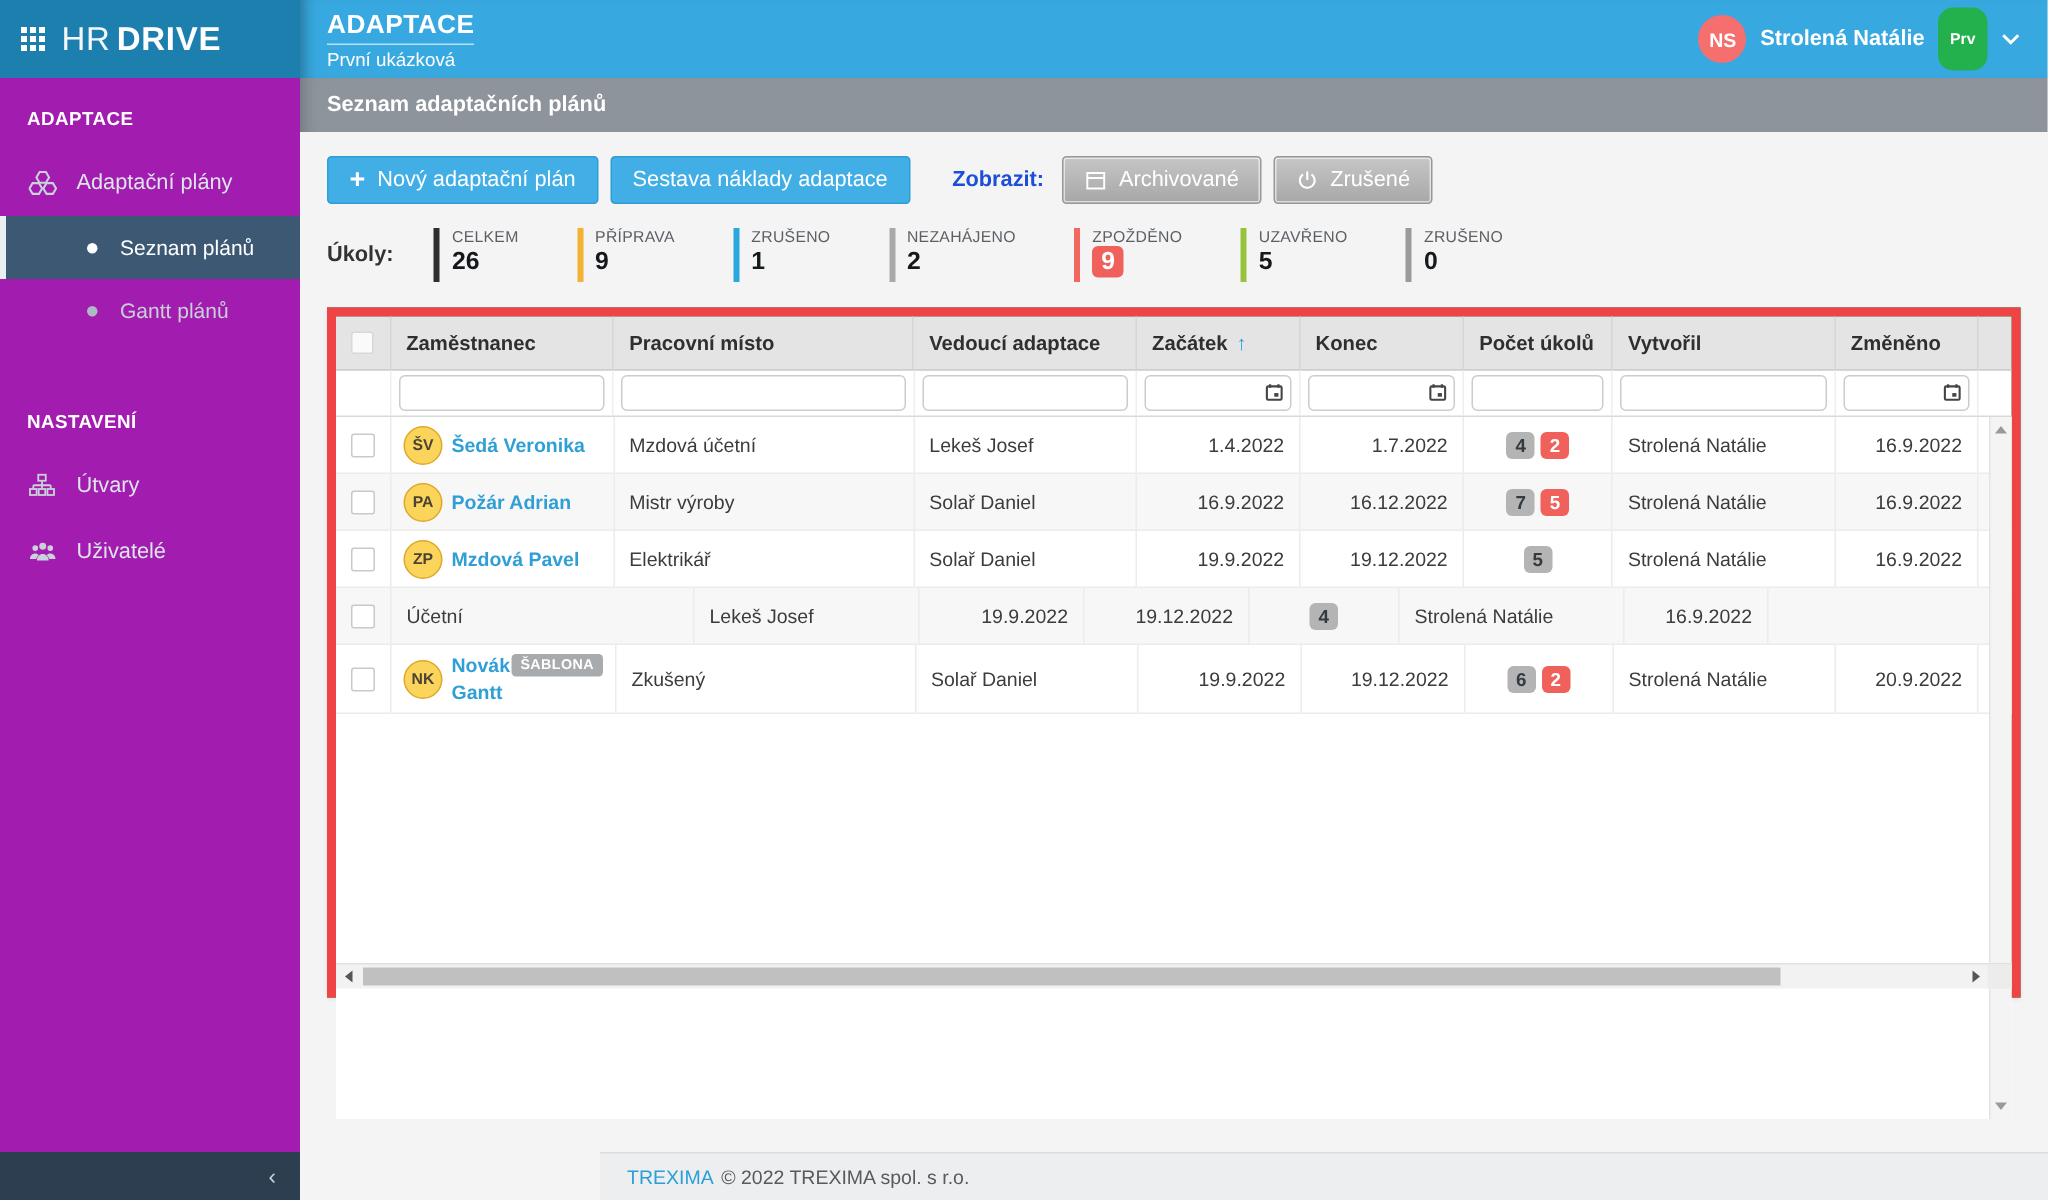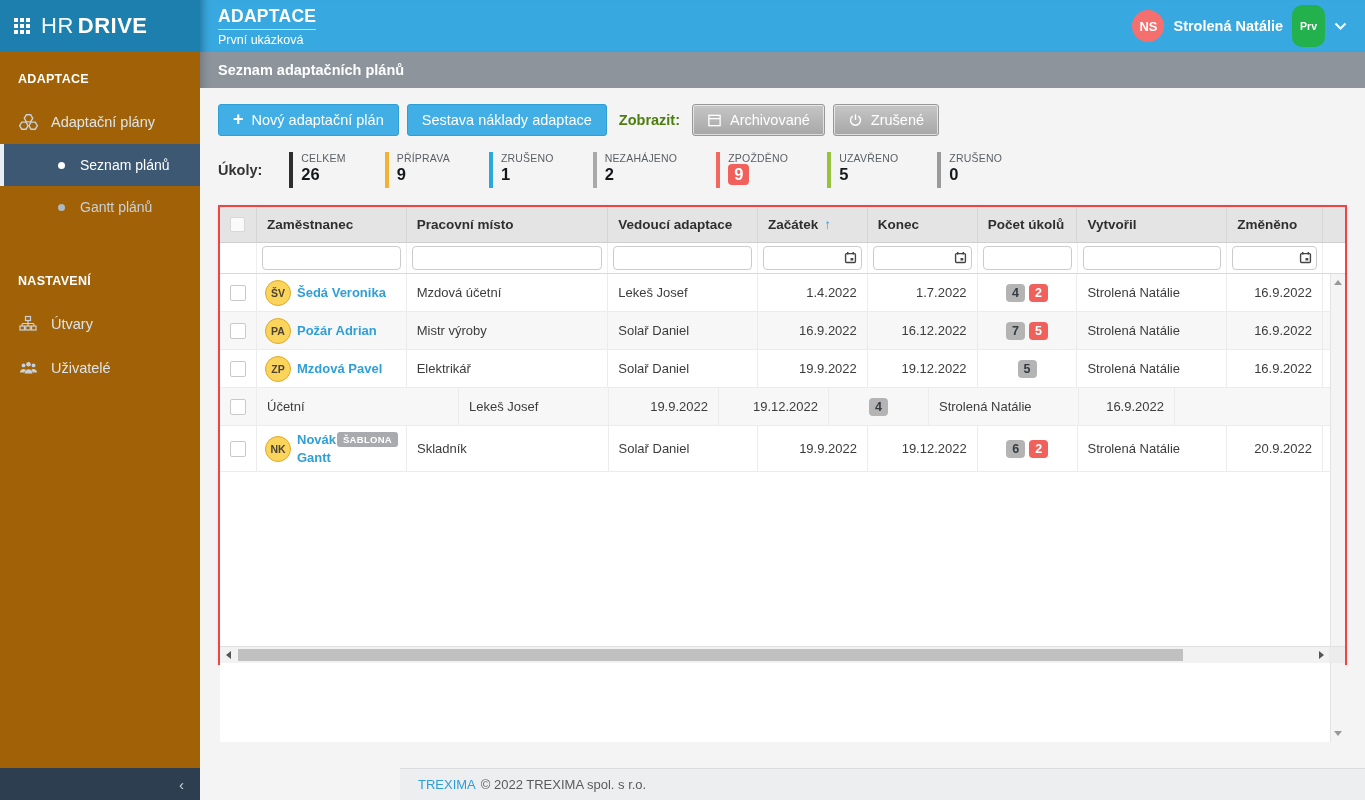--- a/index.html
+++ b/index.html
@@ -1,20 +1,20 @@
 <!DOCTYPE html>
 <html><head>
 <meta charset="utf-8">
 <style>
   * { margin:0; padding:0; box-sizing:border-box; }
   html,body { width:1365px; height:800px; overflow:hidden;
     font-family:"Liberation Sans", sans-serif; background:#f4f4f5; }
 
   
-  .sidebar { position:absolute; left:0; top:0; width:200px; height:800px; background:#a16207; }
+  .sidebar { position:absolute; left:0; top:0; width:200px; height:800px; background:#a21caf; }
   .logo-block { height:52px; background:#1c7fad; display:flex; align-items:center; padding-left:14px; gap:11px; cursor:pointer; }
   .grid-icon { display:grid; grid-template-columns:repeat(3,4px); grid-template-rows:repeat(3,4px); gap:2px; }
   .grid-icon span { background:#fff; }
   .logo-text { color:#fff; font-size:22px; letter-spacing:.5px; }
   .logo-hr { font-weight:400; opacity:.95; }
   .logo-drive { font-weight:bold; margin-left:4px; }
   .side-section { color:#fff; font-weight:bold; font-size:12.5px; padding:20px 18px 14px; letter-spacing:.3px; }
   .side-section.mt { margin-top:26px; }
   .side-item { height:44px; display:flex; align-items:center; gap:13px; padding-left:18px; color:#dde4ea; font-size:14.5px; cursor:pointer; }
   .side-icon { width:20px; display:flex; justify-content:center; }
@@ -34,33 +34,33 @@
   .user-avatar { width:32px; height:32px; border-radius:50%; background:#f56f6e; color:#fff; font-weight:bold; font-size:13px; display:flex; align-items:center; justify-content:center; }
   .user-name { color:#fff; font-weight:bold; font-size:14.5px; }
   .user-badge { background:#22b14c; color:#fff; font-size:10.5px; font-weight:bold; padding:15px 8px; border-radius:10px; }
   .toolbar { height:36px; background:#8d949c; color:#fff; font-weight:bold; font-size:14.5px; display:flex; align-items:center; padding-left:18px; box-shadow:inset 10px 0 10px -8px rgba(0,0,0,.22); }
 
   .content { padding:16px 18px 0; }
   .actions-row { display:flex; align-items:center; }
   .btn { height:32px; border-radius:3px; font-size:14.5px; display:flex; align-items:center; gap:8px; padding:0 14px; cursor:pointer; font-family:inherit; }
   .btn-blue { background:#41aee6; border:1px solid #2f9ed6; color:#fff; margin-right:8px; }
   .btn-blue .plus { font-size:18px; font-weight:bold; line-height:1; margin-top:-2px; }
-  .show-label { font-weight:bold; color:#4d7c0f; font-size:14.5px; margin:0 12px 0 4px; }
+  .show-label { font-weight:bold; color:#1d4ed8; font-size:14.5px; margin:0 12px 0 20px; }
   .btn-gray { background:linear-gradient(#c6c6c6,#a7a7a7); border:1px solid #989898; color:#fff; margin-right:8px; box-shadow:0 0 0 1px rgba(255,255,255,.6) inset; }
 
   .tasks-row { display:flex; align-items:center; margin-top:14px; height:40px; }
   .tasks-label { font-weight:bold; font-size:14.5px; color:#333; margin-right:15px; }
   .counters { display:flex; align-items:flex-start; }
   .counter { border-left:4px solid #999; padding-left:8px; margin-right:27px; min-height:36px;margin-left:12px; }
   .counter-label { font-size:10.5px; color:#5a5f64; letter-spacing:.2px; }
   .counter-value { font-size:16.5px; font-weight:bold; color:#16191c; line-height:1.25; }
   .counter-value.hl { color:#fff; border-radius:4px; padding:0 6px; display:inline-block; }
 
   
-  .grid-wrap { margin-top:15px; width:1129px; height:460px; background:#14532d; border:2px solid #ef4444; position:relative; box-shadow:0 1px 3px rgba(0,0,0,.08); }
+  .grid-wrap { margin-top:15px; width:1129px; height:460px; background:#14532d; border:6px solid #ef4444; position:relative; box-shadow:0 1px 3px rgba(0,0,0,.08); }
   .grid-header { display:flex; height:36px; background:#e4e4e4; border-bottom:1px solid #cfcfcf; }
   .gh-cell { display:flex; align-items:center; padding:0 10px; font-weight:bold; font-size:13.5px; color:#2f2f2f; border-right:1px solid #d6d6d6; }
   .gh-cell.nob { border-right:none; }
   .sort-arrow { color:#2b9fe0; margin-left:6px; font-weight:bold; }
   .hdr-cb { width:15px; height:15px; background:#fafafa; border:1px solid #d8d8d8; border-radius:2px; margin:0 auto; }
   .grid-filter { display:flex; height:31px; background:#fff; border-bottom:1px solid #d9d9d9; }
   .gf-cell { padding:3px 5px; border-right:1px solid #eee; display:flex; align-items:center; }
   .gf-cell.nob { border-right:none; }
   .flt { width:100%; height:24px; border:1px solid #ccc; border-radius:4px; padding:0 6px; font-size:12.5px; outline:none; font-family:inherit; }
   .date-flt { position:relative; width:100%; height:24px; }
@@ -476,21 +476,21 @@
               <span class="row-cb"></span>
             </div>
             <div class="cell namecell" style="width: 150px;">
               <span class="avatar-y">NK</span>
               <span class="name-box">
                 <a class="name-link">Novák Gantt</a>
                 <span class="tpl-badge">ŠABLONA</span>
               </span>
             </div>
             <div class="cell" style="width: 202px;">
-              <span>Skladník</span>
+              <span>Zkušený</span>
             </div>
             <div class="cell" style="width: 150px;">
               <span>Solař Daniel</span>
             </div>
             <div class="cell right" style="width: 110px;">
               <span>19.9.2022</span>
             </div>
             <div class="cell right" style="width: 110px;">
               <span>19.12.2022</span>
             </div>

